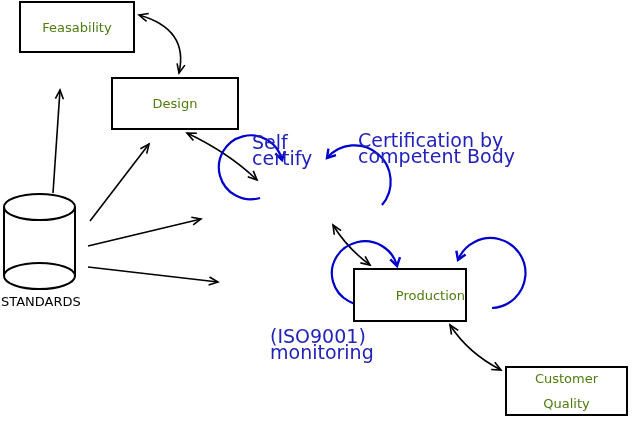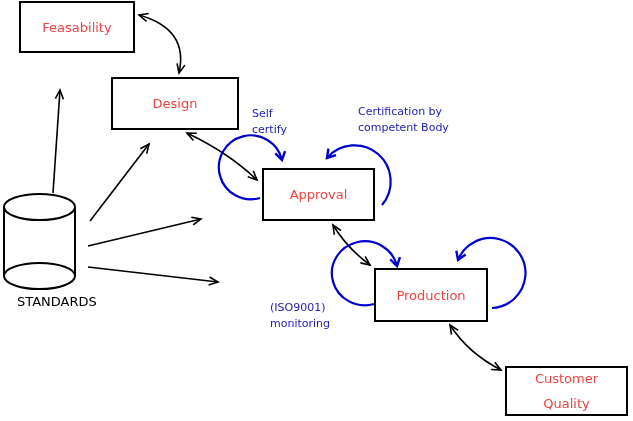--- a/index.html
+++ b/index.html
@@ -1,23 +1,23 @@
 <!DOCTYPE html>
 <html style="--blue-text: #2222bb;"><head>
 <meta charset="utf-8">
 <style>
   html,body{margin:0;padding:0;background:#fff;}
   .stage{position:relative;width:633px;height:421px;background:#fff;overflow:hidden;
          font-family:"DejaVu Sans",sans-serif;}
   .layer{position:absolute;left:0;top:0;z-index:1;}
   .node{position:absolute;box-sizing:border-box;border:2px solid #000;background:#fff;
         display:flex;flex-direction:column;align-items:center;justify-content:center;
-        font-size:13px;color:#ef4444;z-index:2;line-height:17px;text-align:center;}
-  .ann{position:absolute;font-size:11px;line-height:16px;color:var(--blue-text,#2222bb);z-index:3;white-space:nowrap;}
-  .plain-label{position:absolute;font-size:13px;color:#000;z-index:2;white-space:nowrap;margin-left:16px;}
+        font-size:13px;color:#4d7c0f;z-index:2;line-height:17px;text-align:center;}
+  .ann{position:absolute;font-size:19px;line-height:16px;color:var(--blue-text,#2222bb);z-index:3;white-space:nowrap;margin-top:28px;}
+  .plain-label{position:absolute;font-size:13px;color:#000;z-index:2;white-space:nowrap;}
 </style>
 </head>
 <body>
 
 <div class="stage">
 
   <svg class="layer" width="633" height="421" viewBox="0 0 633 421">
     <defs>
       <marker id="mA" markerUnits="userSpaceOnUse" markerWidth="14" markerHeight="14" refX="11" refY="6" orient="auto-start-reverse">
         <path d="M2,2 L11,6 L2,10" fill="none" stroke="#000" stroke-width="1.6"></path>
@@ -57,25 +57,22 @@
   </svg>
 
   <div class="node" style="left:19px;top:1px;width:116px;height:52px;">
     <span>Feasability</span>
   </div>
 
   <div class="node" style="left:111px;top:77px;width:128px;height:53px;">
     <span>Design</span>
   </div>
 
-  <div class="node" style="left:262px;top:168px;width:113px;height:53px;">
-    <span>Approval</span>
-  </div>
 
-  <div class="node" style="left:374px;top:268px;width:114px;height:54px;">
+  <div class="node" style="left:353px;top:268px;width:114px;height:54px;align-items:flex-end;">
     <span>Production</span>
   </div>
 
   <div class="node" style="left:505px;top:366px;width:123px;height:50px;gap:8px;">
     <span>Customer</span>
     <span>Quality</span>
   </div>
 
   <div class="plain-label" style="left:1px;top:294px;">STANDARDS</div>
 

